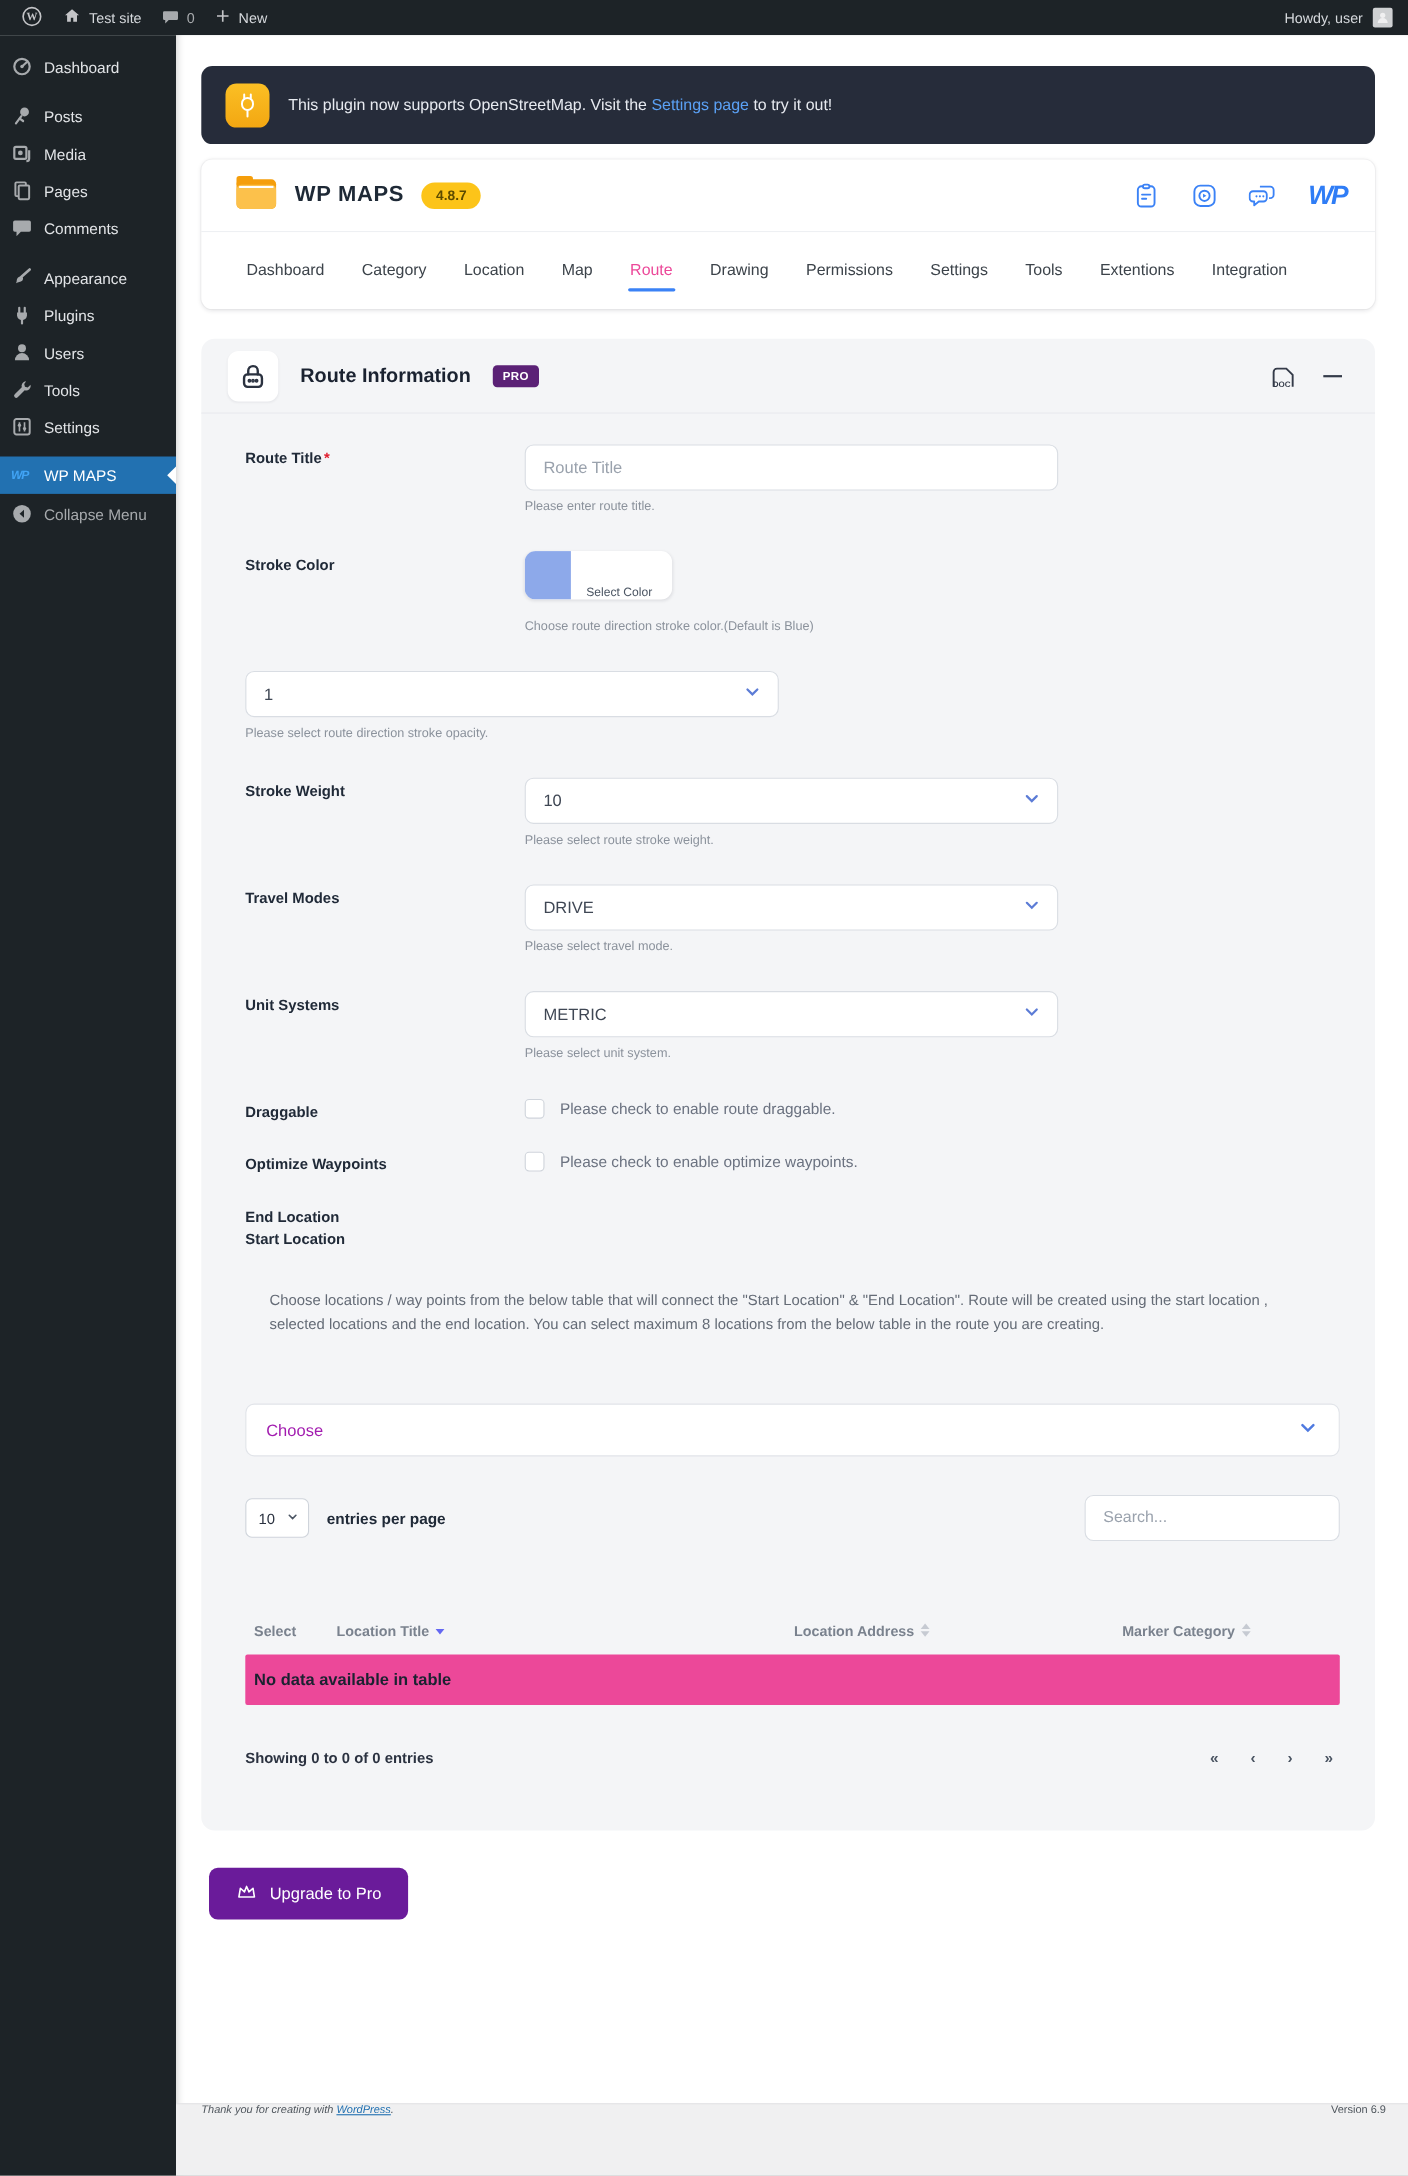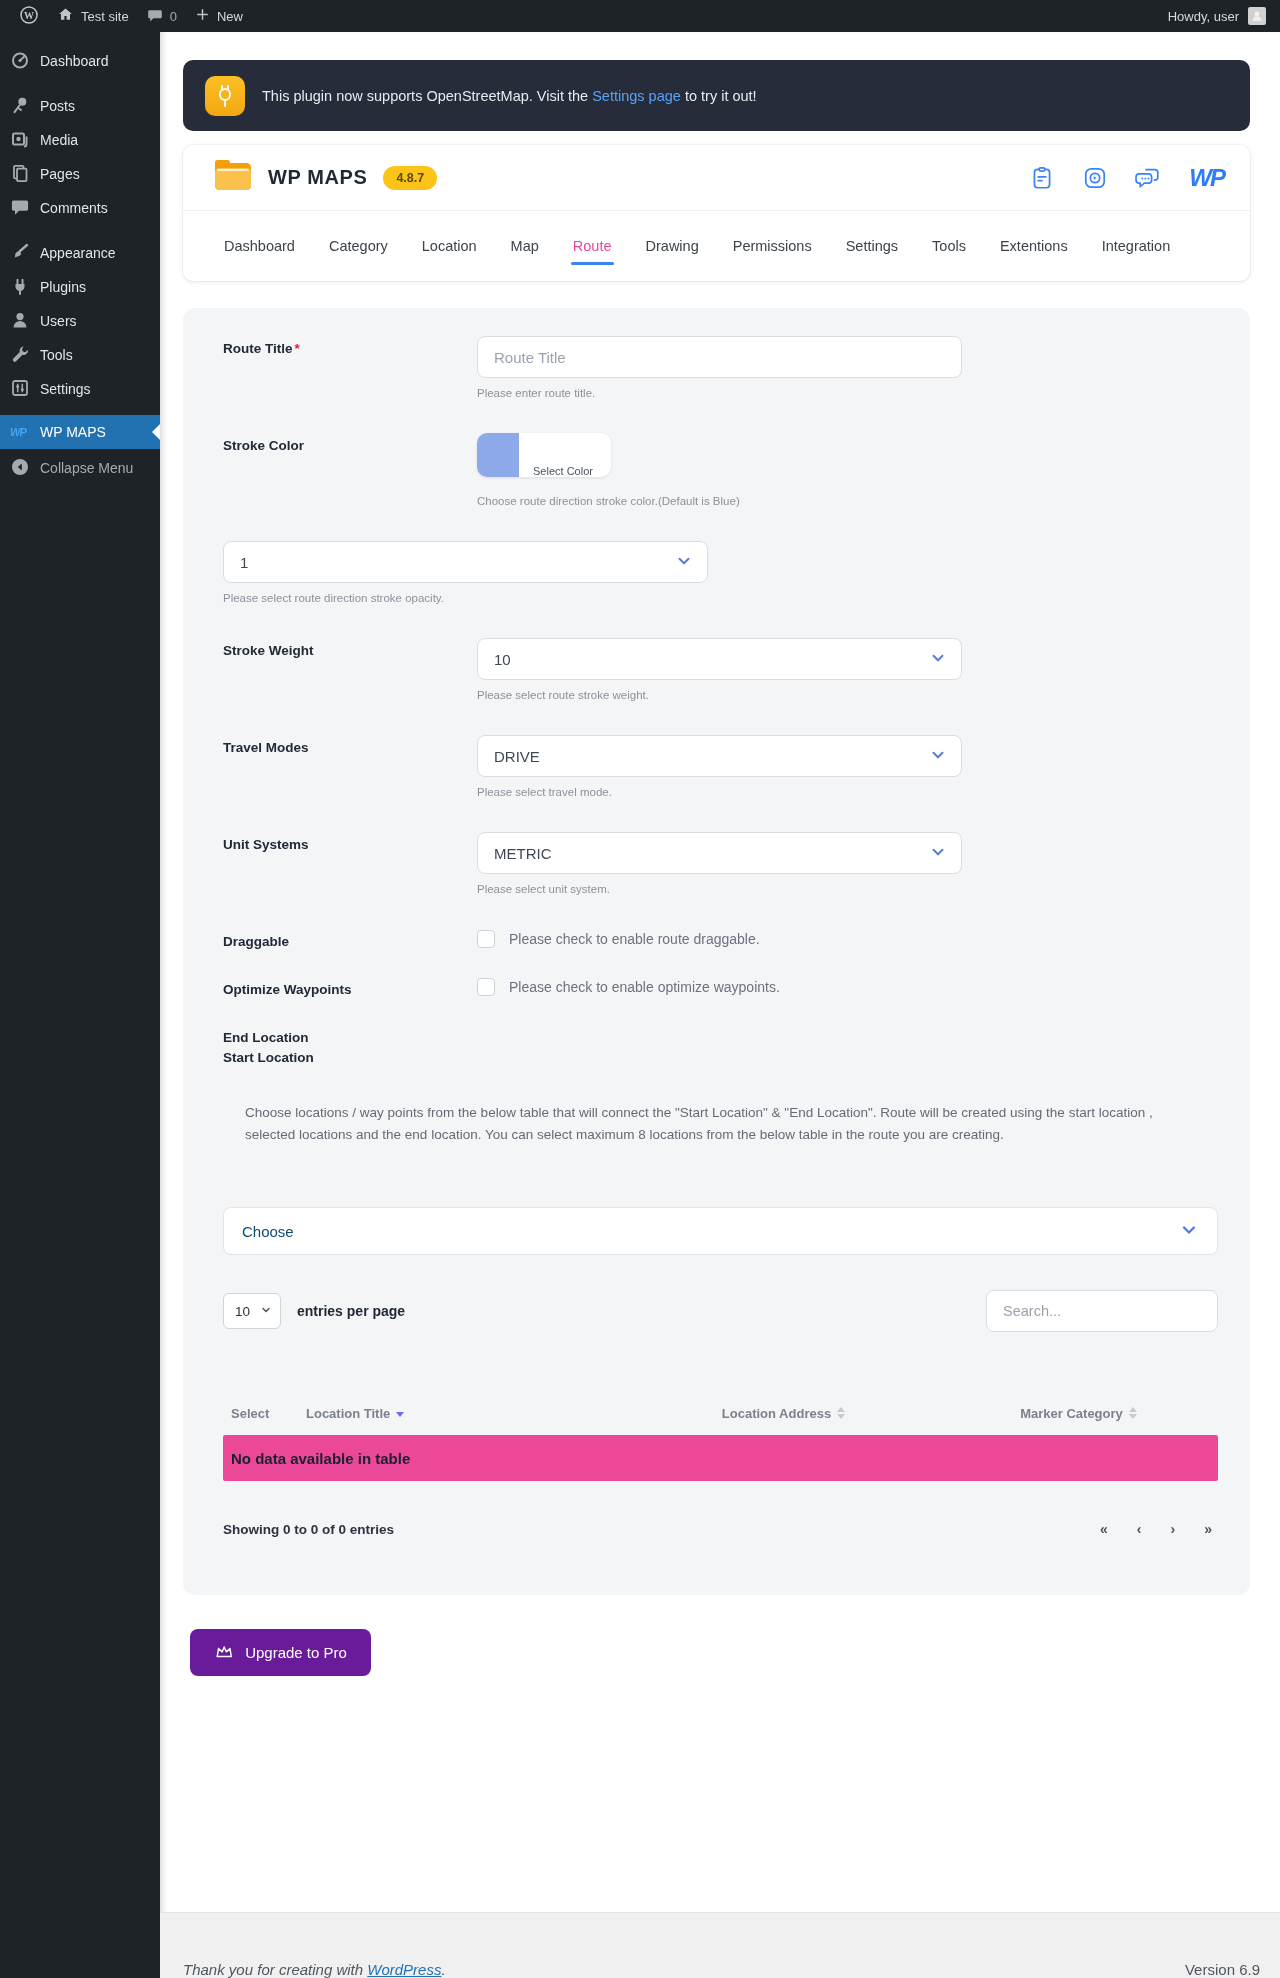--- a/index.html
+++ b/index.html
@@ -90,21 +90,21 @@
   .chk-wrap{ display:flex; align-items:center; width:560px; }
   .checkbox{ width:18px; height:18px; border:1px solid #cfd4db; border-radius:4px; background:#fff;
     margin-right:14px; cursor:pointer; flex:0 0 18px; }
   .chk-text{ font-size:14px; color:#6b7280; white-space:nowrap; }
   .loc-row{ margin-bottom:37px; }
 
   .desc{ padding-left:22px; max-width:968px; font-size:13.5px;
     line-height:1.6; color:#646b76; }
   .choose{ margin-top:62px; height:48px; border:1px solid #e1e4e9; border-radius:8px; background:#fff;
     display:flex; align-items:center; justify-content:space-between; padding:0 18px;
-    font-size:15px; color:#0c4a6e; cursor:pointer; }
+    font-size:15px; color:#a21caf; cursor:pointer; }
 
   .tbl-toolbar{ margin-top:35px; display:flex; align-items:center; }
   .page-size{ width:58px; height:36px; border:1px solid #cfd4db; border-radius:6px; background:#fff;
     display:flex; align-items:center; justify-content:space-between; padding:0 8px 0 11px;
     font-size:13.5px; color:#2b3240; cursor:pointer; }
   .entries-label{ margin-left:16px; font-weight:700; font-size:14px; color:#202a38; }
   .search-input{ margin-left:auto; width:232px; height:42px; border:1px solid #d9dde3; border-radius:8px;
     background:#fff; padding:0 16px; font-size:14.5px; color:#374151; outline:none;
     font-family:"Liberation Sans",sans-serif; }
   .search-input::placeholder{ color:#9aa2ad; }
@@ -127,21 +127,21 @@
     font-size:13.5px; font-weight:700; color:#2b3240; }
   .pager{ margin-left:auto; display:flex; gap:29px; color:#4b5563; font-size:14px; padding-right:6px; }
   .pager span{ cursor:pointer; }
 
   .upgrade-btn{ margin:34px 0 0 7px; width:181px; height:47px; background:#6a1b9a; border:none;
     border-radius:8px; color:#fff; font-size:15px; font-family:"Liberation Sans",sans-serif;
     display:inline-flex; align-items:center; justify-content:center; gap:11px; cursor:pointer; }
 
   
   .footer{ margin-top:auto; flex:0 0 66px; background:#f0f0f1; border-top:1px solid #e3e3e5;
-    display:flex; align-items:flex-end; padding:0 20px 0 23px; font-size:15px; color:#50575e; }
+    display:flex; align-items:flex-start; padding:0 20px 0 23px; font-size:10px; color:#50575e; }
   .footer-thanks{ font-style:italic; }
   .footer-thanks a{ color:#2271b1; text-decoration:underline; cursor:pointer; }
   .footer-version{ margin-left:auto; }
 </style>
 </head>
 <body>
 
 <div class="screen">
 
   <div class="admin-bar">
@@ -348,20 +348,42 @@
             <span class="tab">Permissions</span>
             <span class="tab">Settings</span>
             <span class="tab">Tools</span>
             <span class="tab">Extentions</span>
             <span class="tab">Integration</span>
           </div>
         </div>
 
         
         <div class="panel">
+          <div class="panel-head">
+            <span class="lock-box">
+              <svg width="26" height="26" viewBox="0 0 24 24" fill="none" stroke="#2b3240" stroke-width="2" stroke-linecap="round">
+                  <path d="M8 10.5V7.5a4 4 0 0 1 8 0v3"></path>
+                  <rect x="4.5" y="10.5" width="15" height="10.5" rx="3"></rect>
+                  <circle cx="9" cy="15.8" r=".6" fill="#2b3240"></circle>
+                  <circle cx="12" cy="15.8" r=".6" fill="#2b3240"></circle>
+                  <circle cx="15" cy="15.8" r=".6" fill="#2b3240"></circle>
+                </svg>
+            </span>
+            <span class="panel-title">Route Information</span>
+            <span class="pro-badge">PRO</span>
+            <div class="head-actions">
+              <span class="doc-btn">
+                <svg width="25" height="22" viewBox="0 0 26 22">
+                    <path d="M4 21V7a3.2 3.2 0 0 1 3.2-3.2H16l6 6V21" fill="none" stroke="#343b49" stroke-width="1.8"></path>
+                    <text x="3.2" y="21.4" font-size="7.6" font-weight="bold" fill="#343b49" font-family="Liberation Sans,sans-serif">DOC</text>
+                  </svg>
+              </span>
+              <span class="minus-btn"></span>
+            </div>
+          </div>
 
           <div class="form">
 
             <div class="frow">
               <div class="flabel"><span>Route Title</span><span class="req">*</span></div>
               <div class="fcol">
                 <input class="txt-input" type="text" placeholder="Route Title" style="">
                 <div class="fhelp">Please enter route title.</div>
               </div>
             </div>

